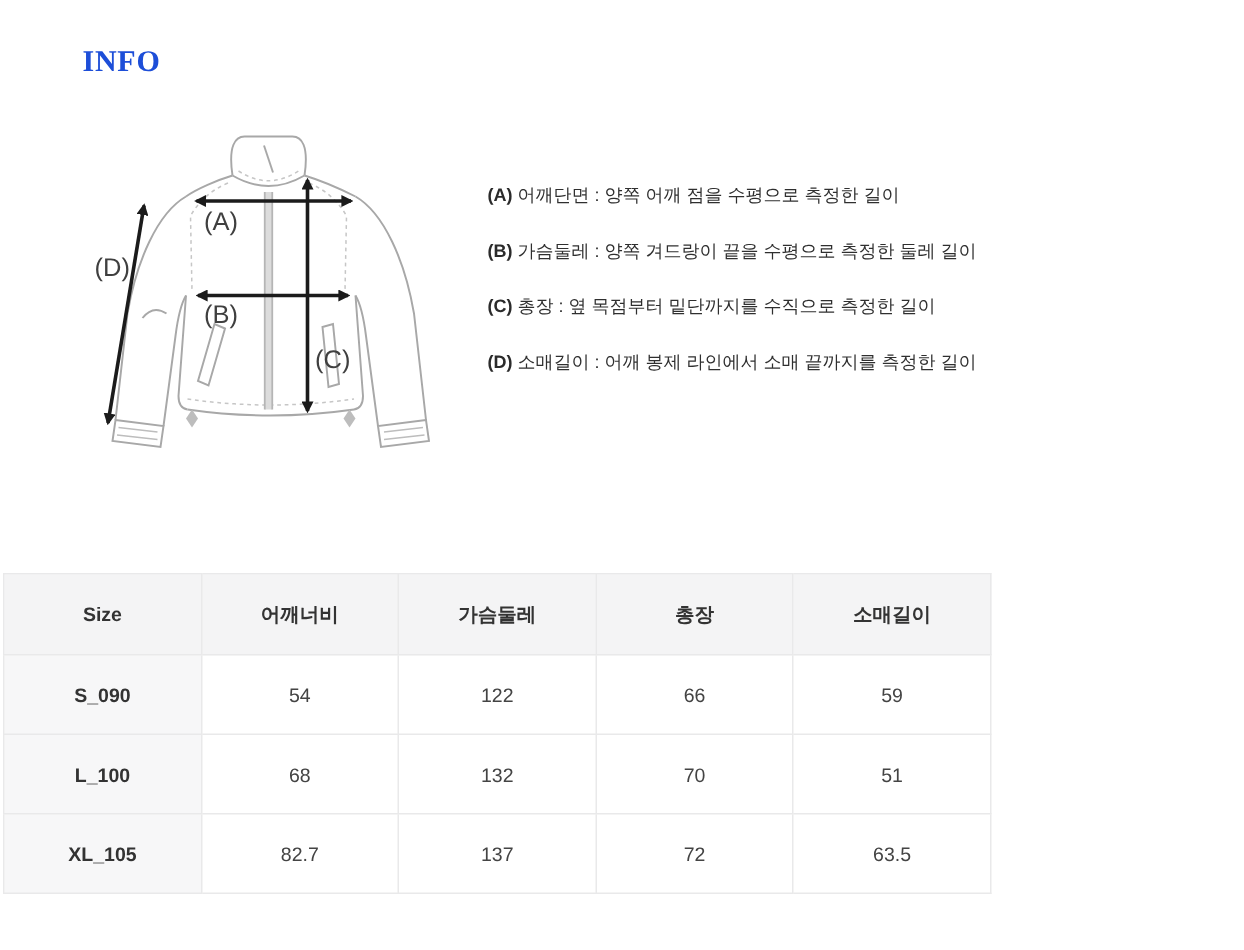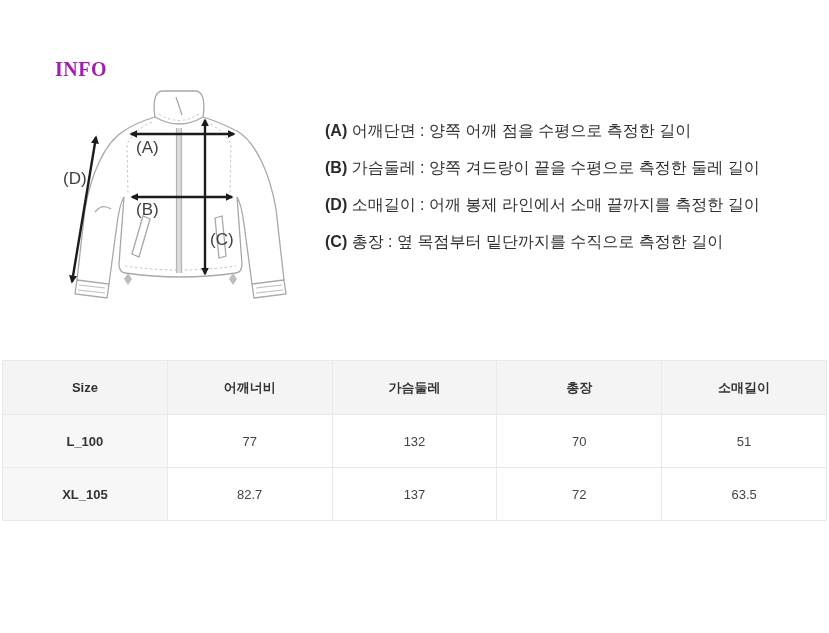--- a/index.html
+++ b/index.html
@@ -18,22 +18,21 @@
 
   
   .info-title {
     position: absolute;
     left: 55px;
     top: 30px;
     font-family: "Liberation Serif", "DejaVu Serif", serif;
     font-weight: 700;
     font-size: 20px;
     letter-spacing: 0.5px;
-    color: #a21caf;
-    margin-top: 28px;
+    color: #1d4ed8;
   }
 
   
   .diagram {
     position: absolute;
     left: 55px;
     top: 84px;
     width: 262px;
     height: 228px;
   }
@@ -47,32 +46,32 @@
   
   .measure-list {
     position: absolute;
     left: 325px;
     top: 112px;
     list-style: none;
   }
   .measure-item {
     height: 37px;
     line-height: 37px;
-    font-size: 16px;
+    font-size: 12px;
     color: #2f2f2f;
     white-space: nowrap;
   }
   .measure-key { font-weight: 700; color: #2b2b2b; }
 
   
   .size-table {
     position: absolute;
     left: 2px;
-    top: 360px;
-    width: 825px;
+    top: 382px;
+    width: 659px;
     border-collapse: collapse;
     table-layout: fixed;
   }
   .size-table th, .size-table td {
     border: 1px solid #e9e9ea;
     text-align: center;
     vertical-align: middle;
     font-size: 13px;
     width: 20%;
   }
@@ -162,38 +161,45 @@
       <text class="dg-label" x="81" y="69">(A)</text>
       <text class="dg-label" x="81" y="131">(B)</text>
       <text class="dg-label" x="155" y="161">(C)</text>
       <text class="dg-label" x="8" y="100">(D)</text>
     </svg>
   </div>
 
   <ul class="measure-list">
     <li class="measure-item"><span class="measure-key">(A)</span> <span>어깨단면 : 양쪽 어깨 점을 수평으로 측정한 길이</span></li>
     <li class="measure-item"><span class="measure-key">(B)</span> <span>가슴둘레 : 양쪽 겨드랑이 끝을 수평으로 측정한 둘레 길이</span></li>
+    <li class="measure-item"><span class="measure-key">(C)</span> <span>총장 : 옆 목점부터 밑단까지를 수직으로 측정한 길이</span></li>
     <li class="measure-item"><span class="measure-key">(D)</span> <span>소매길이 : 어깨 봉제 라인에서 소매 끝까지를 측정한 길이</span></li>
-    <li class="measure-item"><span class="measure-key">(C)</span> <span>총장 : 옆 목점부터 밑단까지를 수직으로 측정한 길이</span></li>
   </ul>
 
   <table class="size-table">
     <thead>
       <tr>
         <th>Size</th>
         <th>어깨너비</th>
         <th>가슴둘레</th>
         <th>총장</th>
         <th>소매길이</th>
       </tr>
     </thead>
     <tbody>
       <tr>
+        <td class="size-cell">S_090</td>
+        <td>54</td>
+        <td>122</td>
+        <td>66</td>
+        <td>59</td>
+      </tr>
+      <tr>
         <td class="size-cell">L_100</td>
-        <td>77</td>
+        <td>68</td>
         <td>132</td>
         <td>70</td>
         <td>51</td>
       </tr>
       <tr>
         <td class="size-cell">XL_105</td>
         <td>82.7</td>
         <td>137</td>
         <td>72</td>
         <td>63.5</td>

